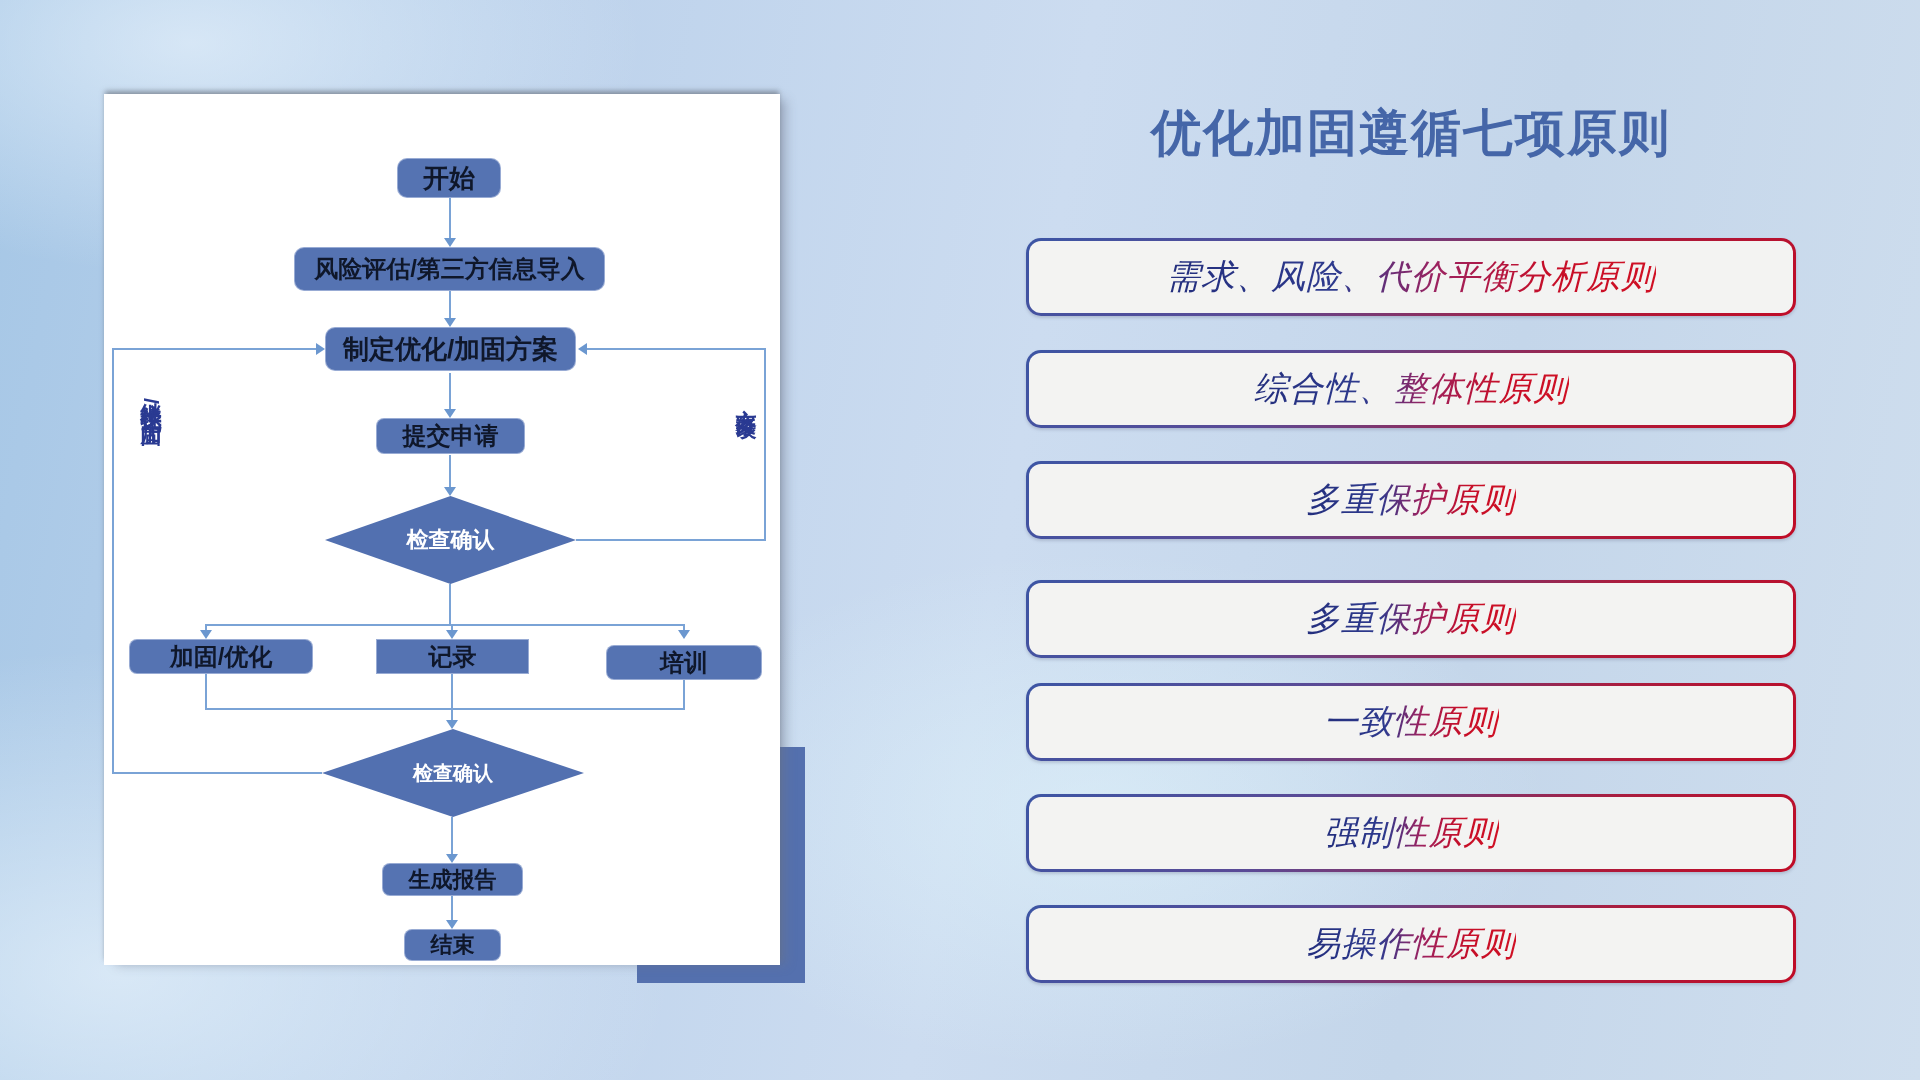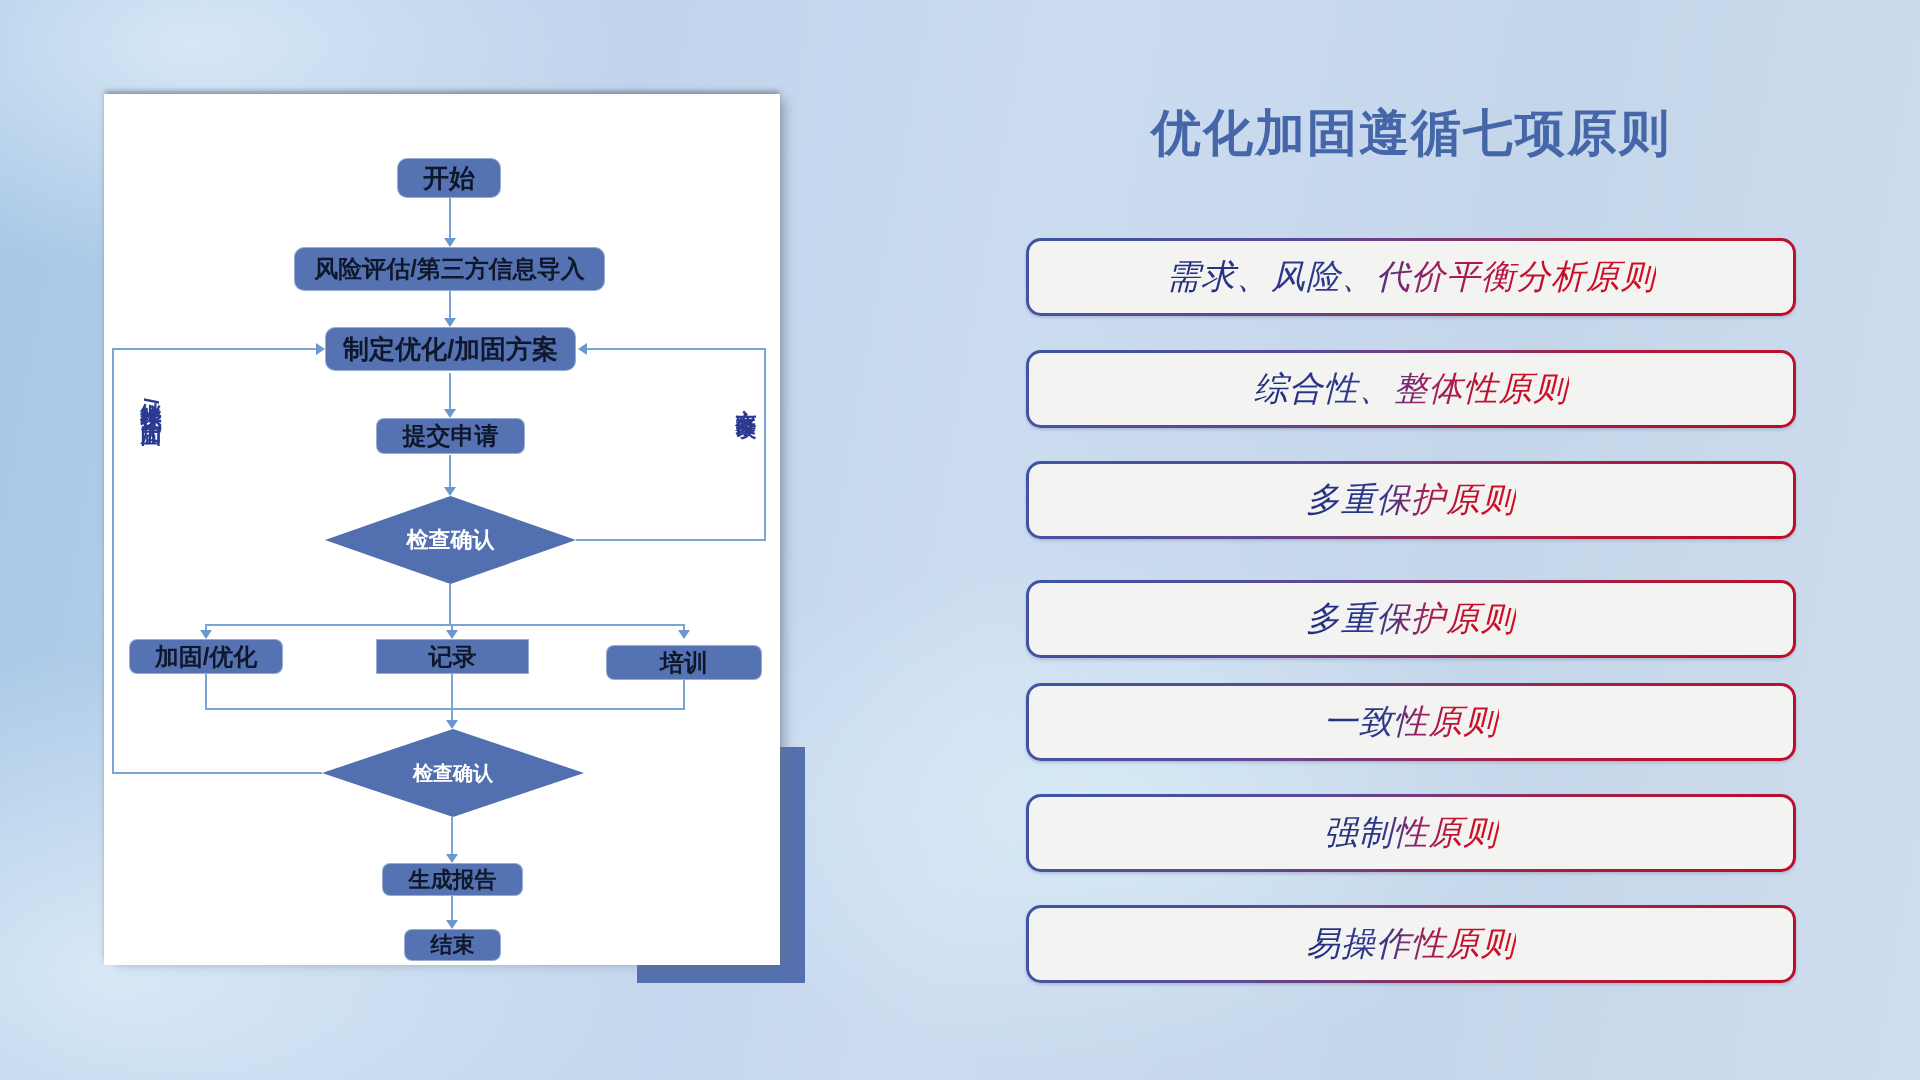--- a/index.html
+++ b/index.html
@@ -133,21 +133,21 @@
   <div class="fc-box" style="left:397px;top:158px;width:104px;height:40px;font-size:26px;">开始</div>
 
   <div class="fc-box" style="left:325px;top:327px;width:251px;height:44px;font-size:26px;">制定优化/加固方案</div>
 
   <div class="fc-box" style="left:294px;top:247px;width:311px;height:44px;font-size:24px;">风险评估/第三方信息导入</div>
 
   <div class="fc-box" style="left:376px;top:418px;width:149px;height:36px;font-size:24px;border-radius:8px;">提交申请</div>
 
   <div class="fc-diamond" style="left:325px;top:496px;width:251px;height:88px;font-size:22px;">检查确认</div>
 
-  <div class="fc-box" style="left:129px;top:639px;width:154px;height:35px;font-size:24px;border-radius:8px;">加固/优化</div>
+  <div class="fc-box" style="left:129px;top:639px;width:184px;height:35px;font-size:24px;border-radius:8px;">加固/优化</div>
 
   <div class="fc-box" style="left:376px;top:639px;width:153px;height:35px;font-size:24px;border-radius:0;">记录</div>
 
   <div class="fc-box" style="left:606px;top:639px;width:156px;height:35px;font-size:24px;border-radius:8px;margin-top:6px;">培训</div>
 
   <div class="fc-diamond" style="left:322px;top:729px;width:262px;height:88px;font-size:20px;">检查确认</div>
 
   <div class="fc-box" style="left:382px;top:863px;width:141px;height:33px;font-size:22px;border-radius:8px;">生成报告</div>
 
   <div class="fc-box" style="left:404px;top:929px;width:97px;height:32px;font-size:22px;border-radius:8px;">结束</div>

